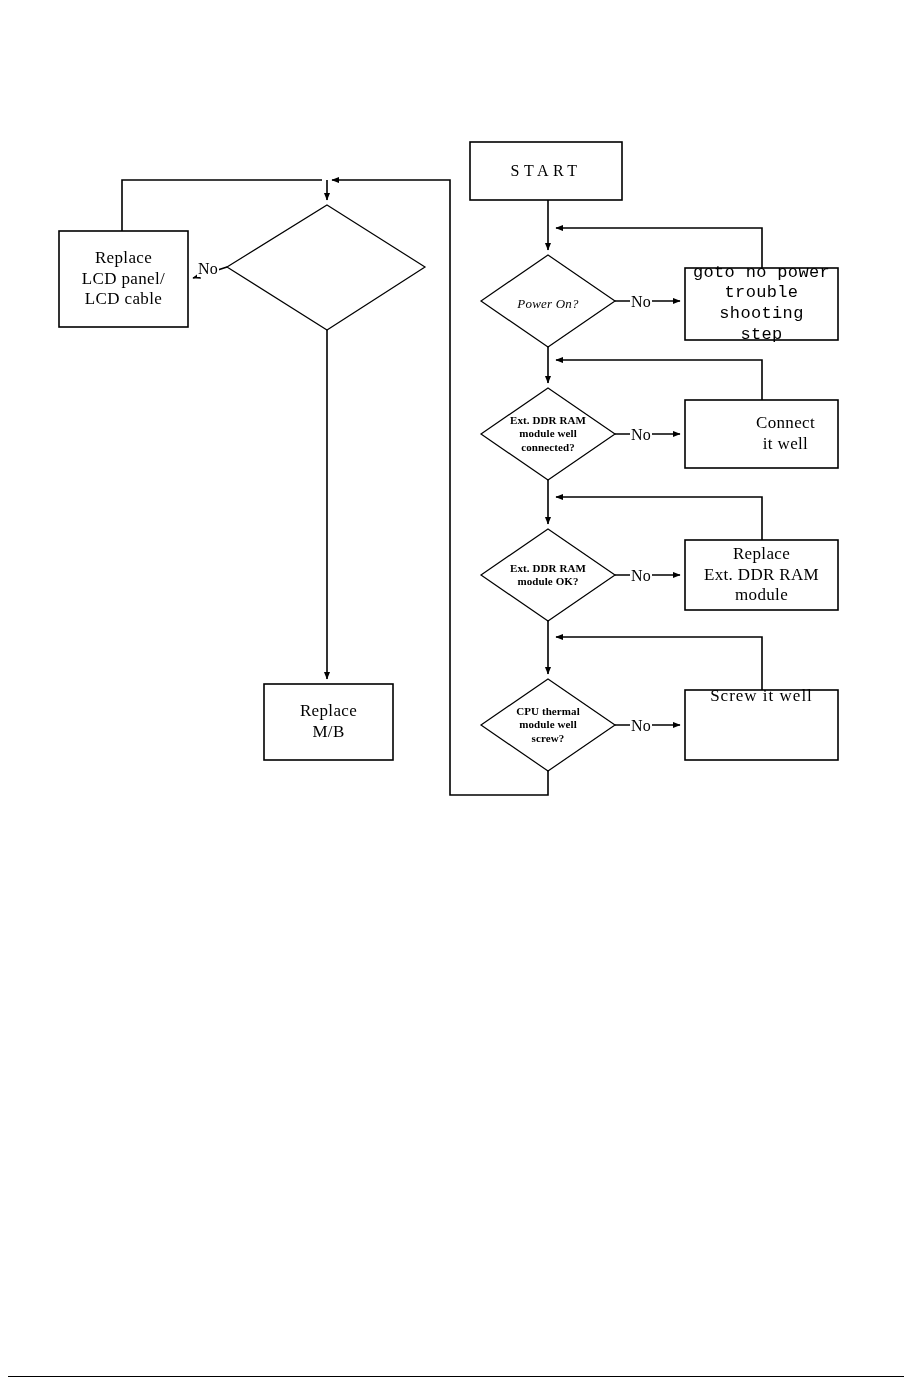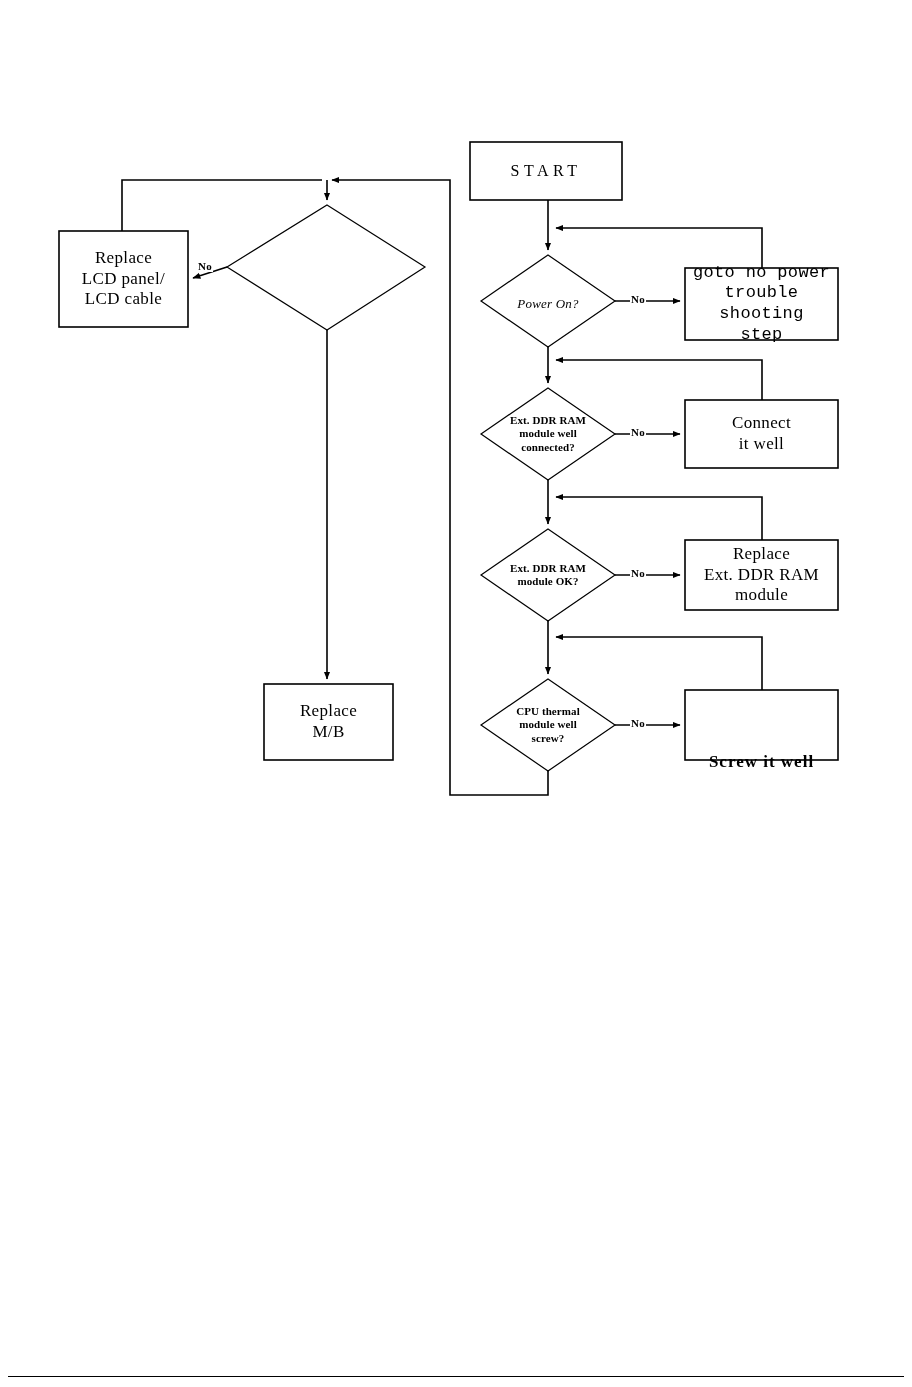--- a/index.html
+++ b/index.html
@@ -56,27 +56,26 @@
     letter-spacing: 0.1px;
   }
   .start-label {
     font-family: "Liberation Serif", serif;
     font-size: 16px;
     letter-spacing: 4.5px;
   }
   .edge-label {
     position: absolute;
     font-family: "Liberation Serif", serif;
-    font-size: 11px;
+    font-size: 16px;
     letter-spacing: 0.3px;
     background: #ffffff;
     padding: 0 1px;
     line-height: 1;
     pointer-events: none;
-    font-weight: bold;
   }
   .footer-rule {
     position: absolute;
     left: 8px;
     top: 1376px;
     width: 896px;
     height: 0;
     border-top: 1.5px solid #000000;
   }
 </style>
@@ -157,35 +156,35 @@
   <div class="node-label diamond-label" style="left:481px; top:258px; width:134px; height:92px;font-style:italic;">Power On?</div>
 
   <div class="node-label box-label" style="left:685px; top:268px; width:153px; height:72px;font-family:Liberation Mono, monospace;">goto no power
 trouble shooting
 step</div>
 
   <div class="node-label diamond-label small" style="left:481px; top:388px; width:134px; height:92px;">Ext. DDR RAM
 module well
 connected?</div>
 
-  <div class="node-label box-label" style="left:685px; top:400px; width:153px; height:68px;">Connect
+  <div class="node-label box-label" style="left:685px; top:400px; width:153px; height:68px;padding-left:24px;">Connect
 it well</div>
 
   <div class="node-label diamond-label small" style="left:481px; top:529px; width:134px; height:92px;">Ext. DDR RAM
 module OK?</div>
 
   <div class="node-label box-label" style="left:685px; top:540px; width:153px; height:70px;">Replace
 Ext. DDR RAM
 module</div>
 
   <div class="node-label diamond-label small" style="left:481px; top:679px; width:134px; height:92px;">CPU thermal
 module well
 screw?</div>
 
-  <div class="node-label box-label" style="left:685px; top:720px; width:153px; height:85px; letter-spacing:1px;font-weight:bold;">Screw it well</div>
+  <div class="node-label box-label" style="left:685px; top:654px; width:153px; height:85px; letter-spacing:1px;">Screw it well</div>
 
 
   <div class="node-label box-label" style="left:59px; top:231px; width:129px; height:96px;">Replace
 LCD panel/
 LCD cable</div>
 
   <div class="node-label box-label" style="left:264px; top:684px; width:129px; height:76px;">Replace
 M/B</div>
 
   <div class="edge-label" style="left:630px; top:294px;">No</div>

